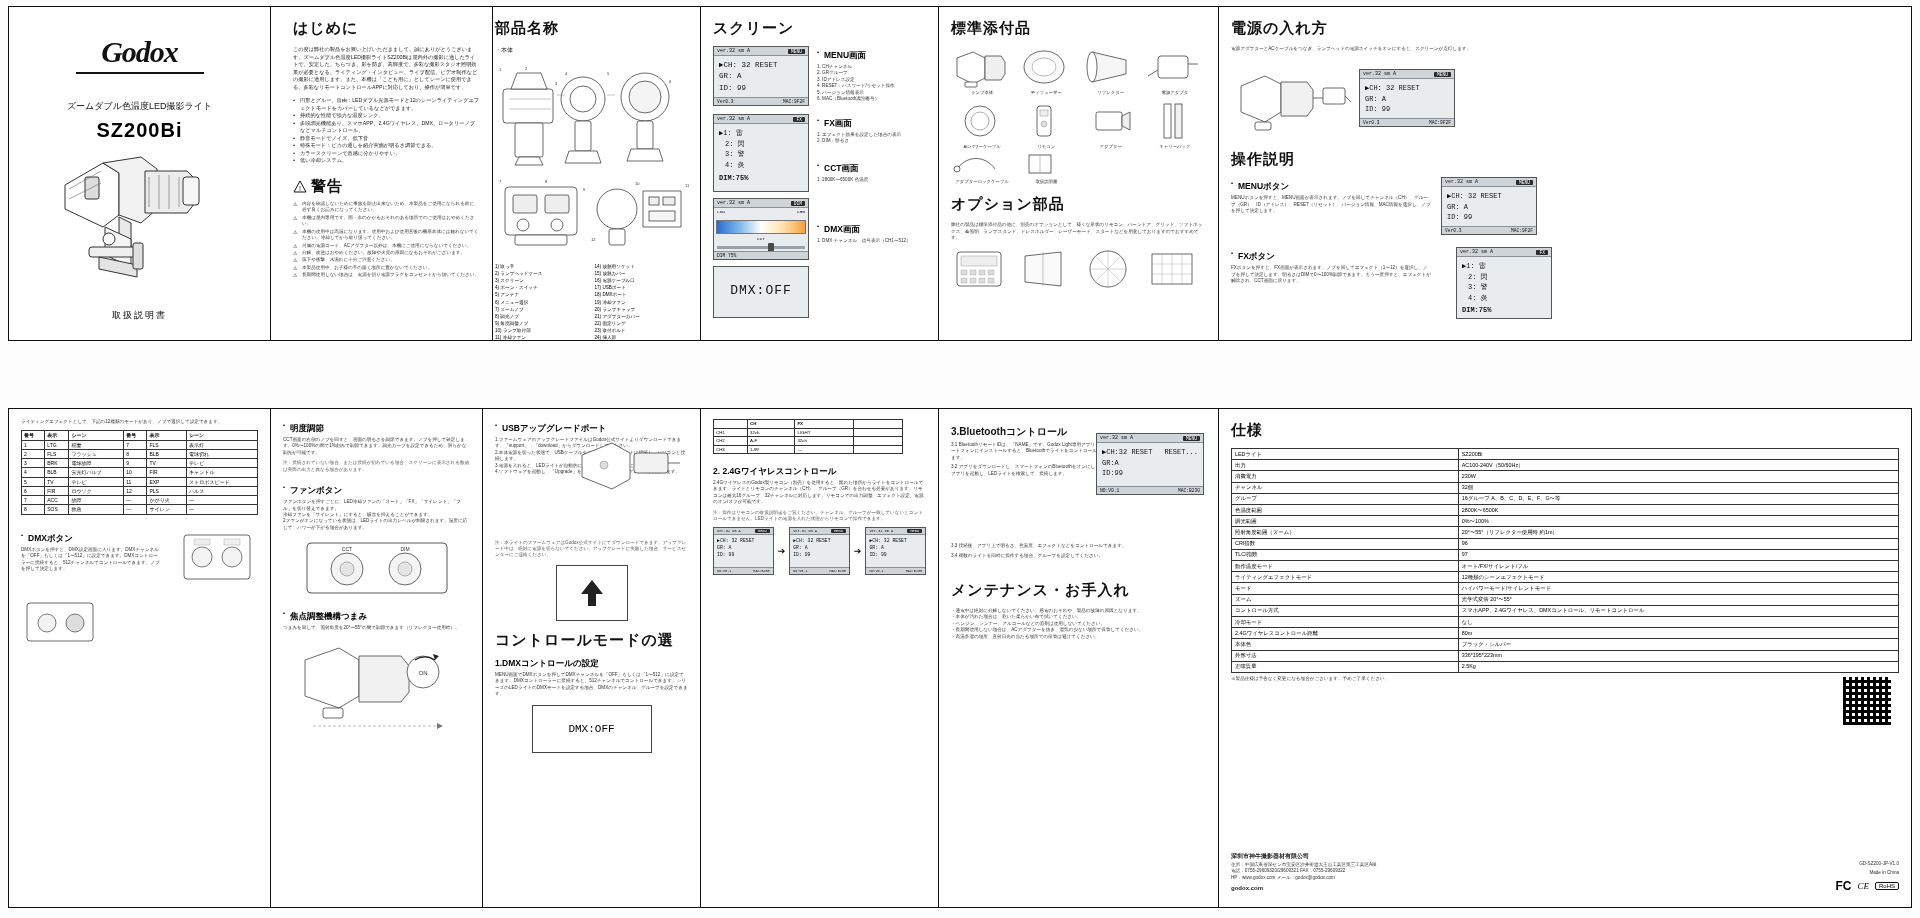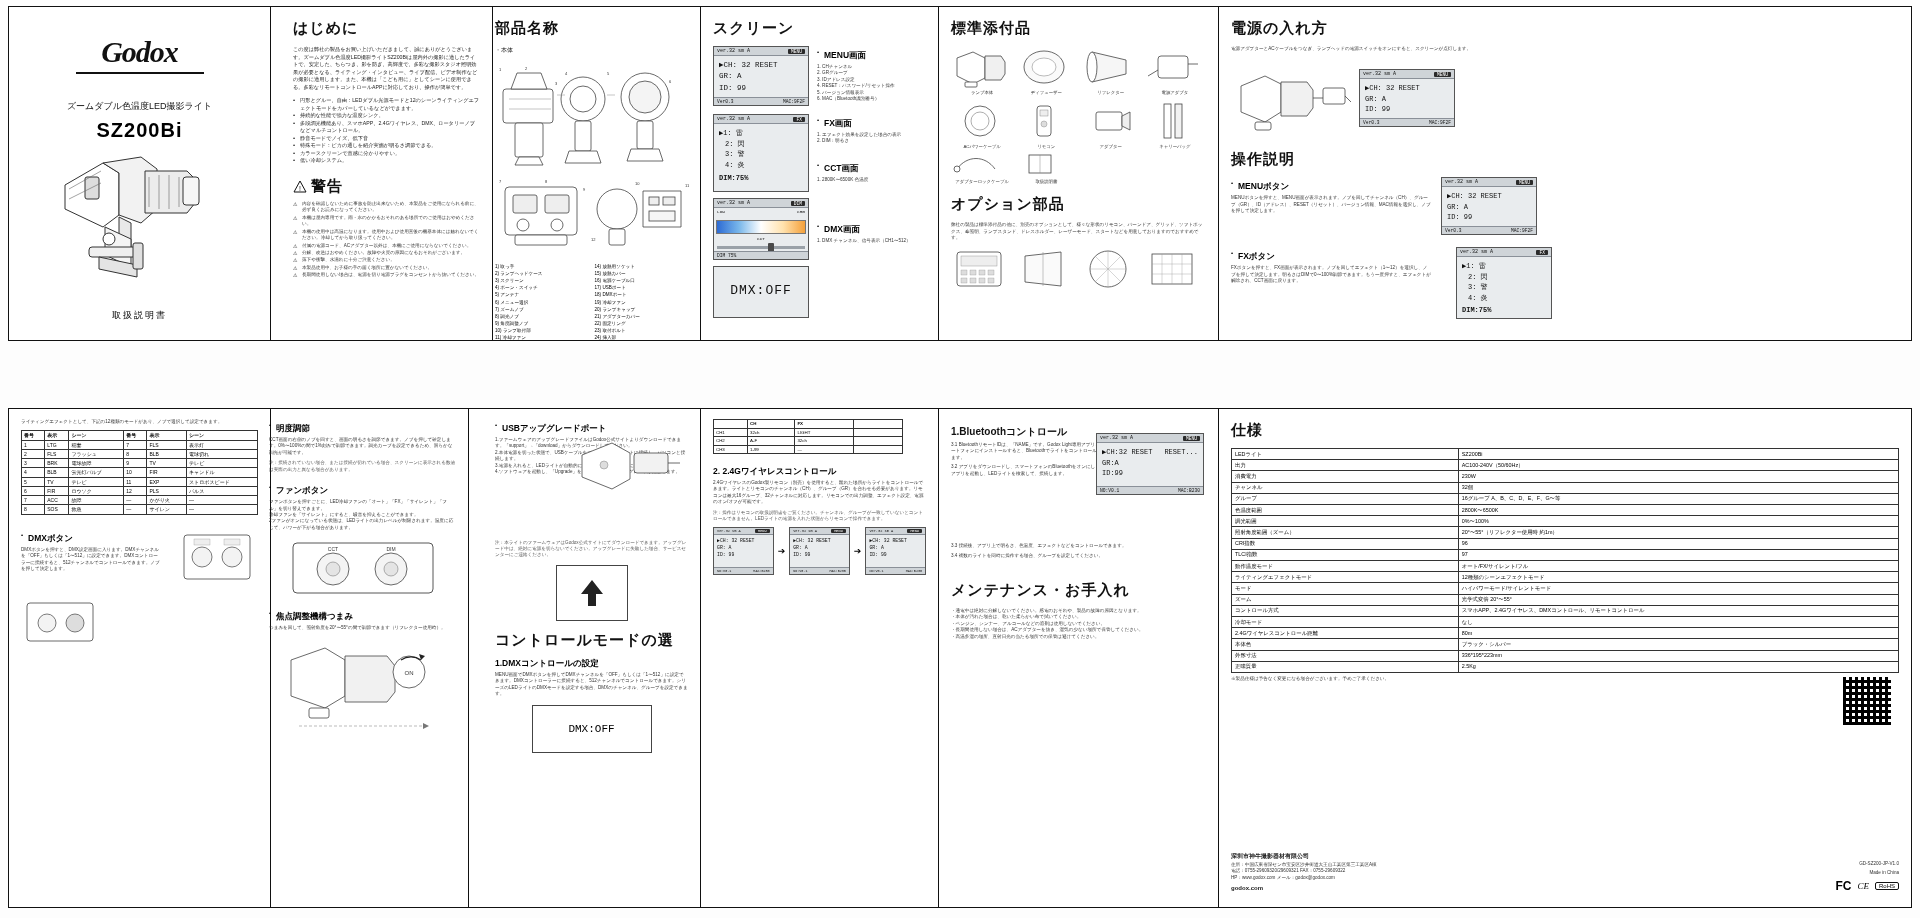--- a/index.html
+++ b/index.html
@@ -731,21 +731,21 @@
 
       <div style="display:flex;gap:8px;margin-top:12px;">
         <svg width="80" height="50" viewBox="0 0 80 50">
           <rect x="6" y="6" width="66" height="38" rx="3" fill="#fff" stroke="#444" stroke-width="0.8"></rect>
           <circle cx="26" cy="26" r="9" fill="#f3f3f3" stroke="#444" stroke-width="0.7"></circle>
           <circle cx="54" cy="26" r="9" fill="#ddd" stroke="#444" stroke-width="0.7"></circle>
         </svg>
       </div>
     </div>
 
-    <div class="panel" style="left:248px;width:212px;">
+    <div class="panel" style="left:262px;width:212px;">
       <div class="h3 bullet">明度調節</div>
       <div class="tiny5">CCT画面の右側のノブを回すと、画面の明るさを調節できます。ノブを押して確定します。0%〜100%の間で1%刻みで調節できます。調光カーブを設定できるため、滑らかな調光が可能です。</div>
       <div class="tiny5" style="margin-top:4px;color:#555;">注：接続されていない場合、または接続が切れている場合、スクリーンに表示される数値は実際の出力と異なる場合があります。</div>
 
       <div class="h3 bullet" style="margin-top:12px;">ファンボタン</div>
       <div class="tiny5">ファンボタンを押すごとに、LED冷却ファンの「オート」「FX」「サイレント」「フル」を切り替えできます。</div>
       <div class="tiny5">冷却ファンを「サイレント」にすると、騒音を抑えることができます。</div>
       <div class="tiny5">2ファンがオンになっている状態は、LEDライトの出力レベルが制限されます。温度に応じて、パワーが下がる場合があります。</div>
 
       <svg width="180" height="64" viewBox="0 0 180 64" style="margin:6px auto 0;">
@@ -888,21 +888,21 @@
           </div>
           <div class="scr-foot" style="font-size:3.4px;">
             <span>NO:V0.1</span>
             <span>MAC:B230</span>
           </div>
         </div>
       </div>
     </div>
 
     <div class="panel" style="left:930px;width:280px;">
-      <div class="h2">1.Bluetoothコントロール</div>
+      <div class="h2">3.Bluetoothコントロール</div>
       <div class="tiny5" style="max-width:160px;">3.1 BluetoothリモートIDは、「NAME」です。Godox Light専用アプリをスマートフォンにインストールすると、Bluetoothでライトをコントロールできます。</div>
       <div class="tiny5" style="max-width:160px;margin-top:3px;">3.2 アプリをダウンロードし、スマートフォンのBluetoothをオンにします。アプリを起動し、LEDライトを検索して、接続します。</div>
 
       <div class="scr" style="position:absolute;right:14px;top:24px;width:108px;height:62px;">
         <div class="scr-top">
           <span>ver.32  sm A</span>
           <span class="badge-menu">MENU</span>
         </div>
         <div class="scr-body" style="font-size:7px;display:flex;justify-content:space-between;">
           <div>

